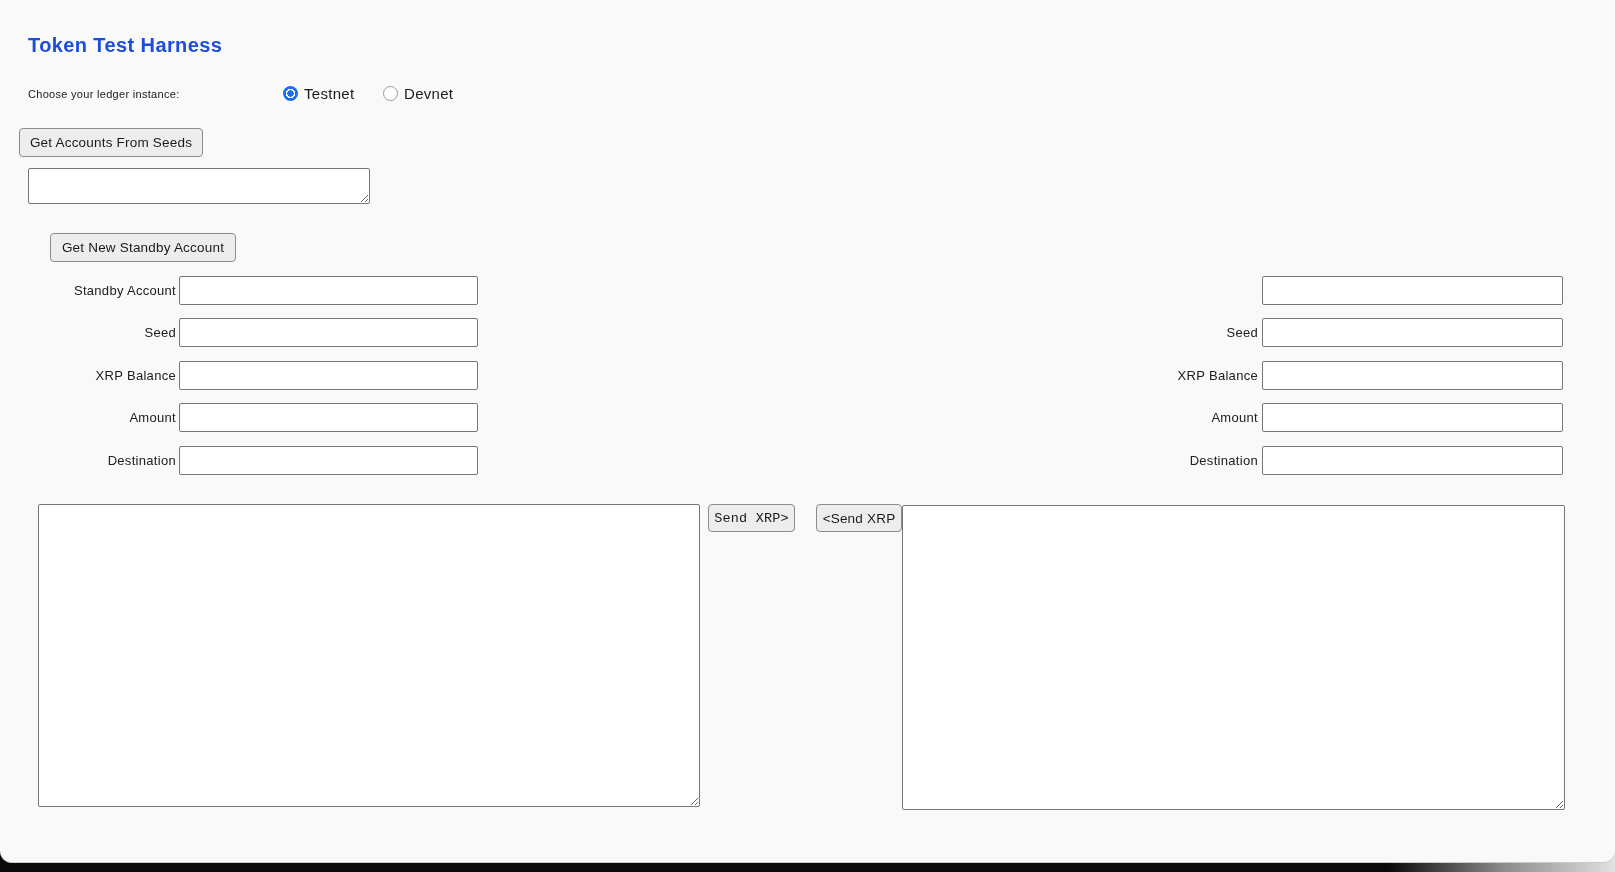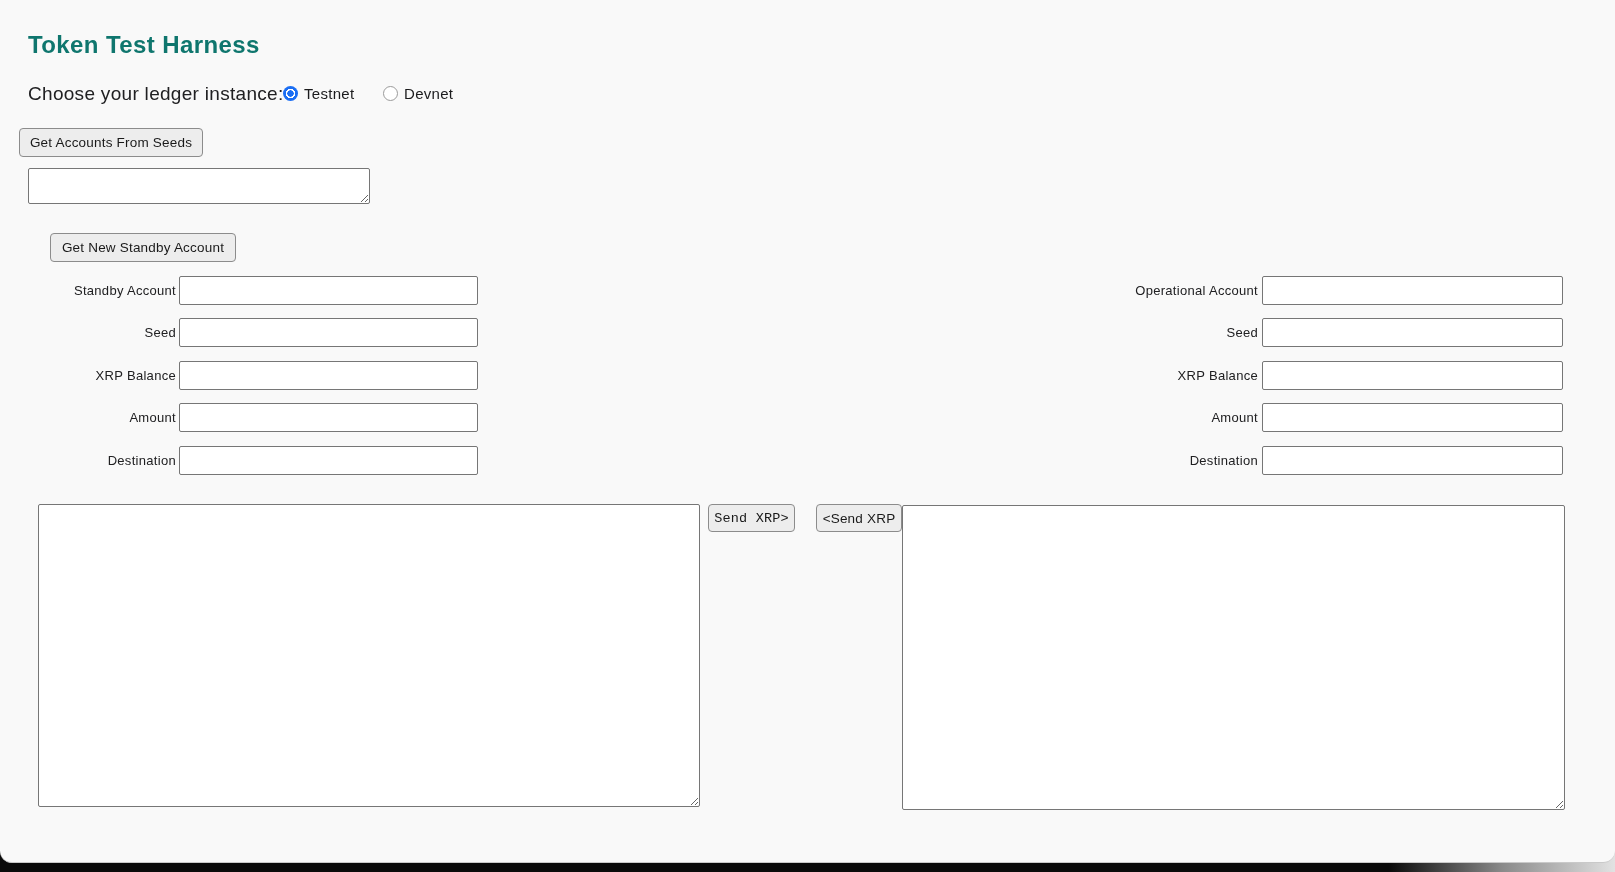--- a/index.html
+++ b/index.html
@@ -15,31 +15,31 @@
     width: 1615px; height: 863px;
     background: #f9f9f9;
     border-radius: 0 0 12px 12px;
     border-bottom: 1px solid #c9c9c9;
     overflow: hidden;
   }
   .abs { position: absolute; }
 
   .page-title {
     left: 28px; top: 27px;
-    font-size: 24px;
+    font-size: 20px;
     font-weight: 600;
-    color: #0f766e;
+    color: #1d4ed8;
     letter-spacing: 0.4px;
     line-height: 36px;
   }
 
   .ledger-row { left: 0; top: 84px; width: 100%; height: 20px; }
   .ledger-label {
     position: absolute; left: 28px; top: 0;
-    font-size: 19px; line-height: 20px; color: #202022; letter-spacing: 0.3px;
+    font-size: 11px; line-height: 20px; color: #202022; letter-spacing: 0.3px;
   }
   .radio {
     position: absolute; top: 2px;
     width: 15px; height: 15px; border-radius: 50%;
     display: inline-block;
   }
   .radio.checked {
     background: radial-gradient(circle closest-side, var(--accent) 0 41%, #ffffff 44% 60%, var(--accent) 64% 100%);
   }
   .radio.unchecked {
@@ -131,21 +131,20 @@
 
   <span class="field-label left-col" style="top:361px;">XRP Balance</span>
   <input type="text" class="field-input left-col" style="top: 361px;" value="">
 
   <span class="field-label left-col" style="top:403px;">Amount</span>
   <input type="text" class="field-input left-col" style="top: 403px;" value="">
 
   <span class="field-label left-col" style="top:446px;">Destination</span>
   <input type="text" class="field-input left-col" style="top: 446px;" value="">
 
-  <span class="field-label right-col" style="top:276px;">Operational Account</span>
   <input type="text" class="field-input right-col" style="top: 276px;" value="">
 
   <span class="field-label right-col" style="top:318px;">Seed</span>
   <input type="text" class="field-input right-col" style="top: 318px;" value="">
 
   <span class="field-label right-col" style="top:361px;">XRP Balance</span>
   <input type="text" class="field-input right-col" style="top: 361px;" value="">
 
   <span class="field-label right-col" style="top:403px;">Amount</span>
   <input type="text" class="field-input right-col" style="top: 403px;" value="">

